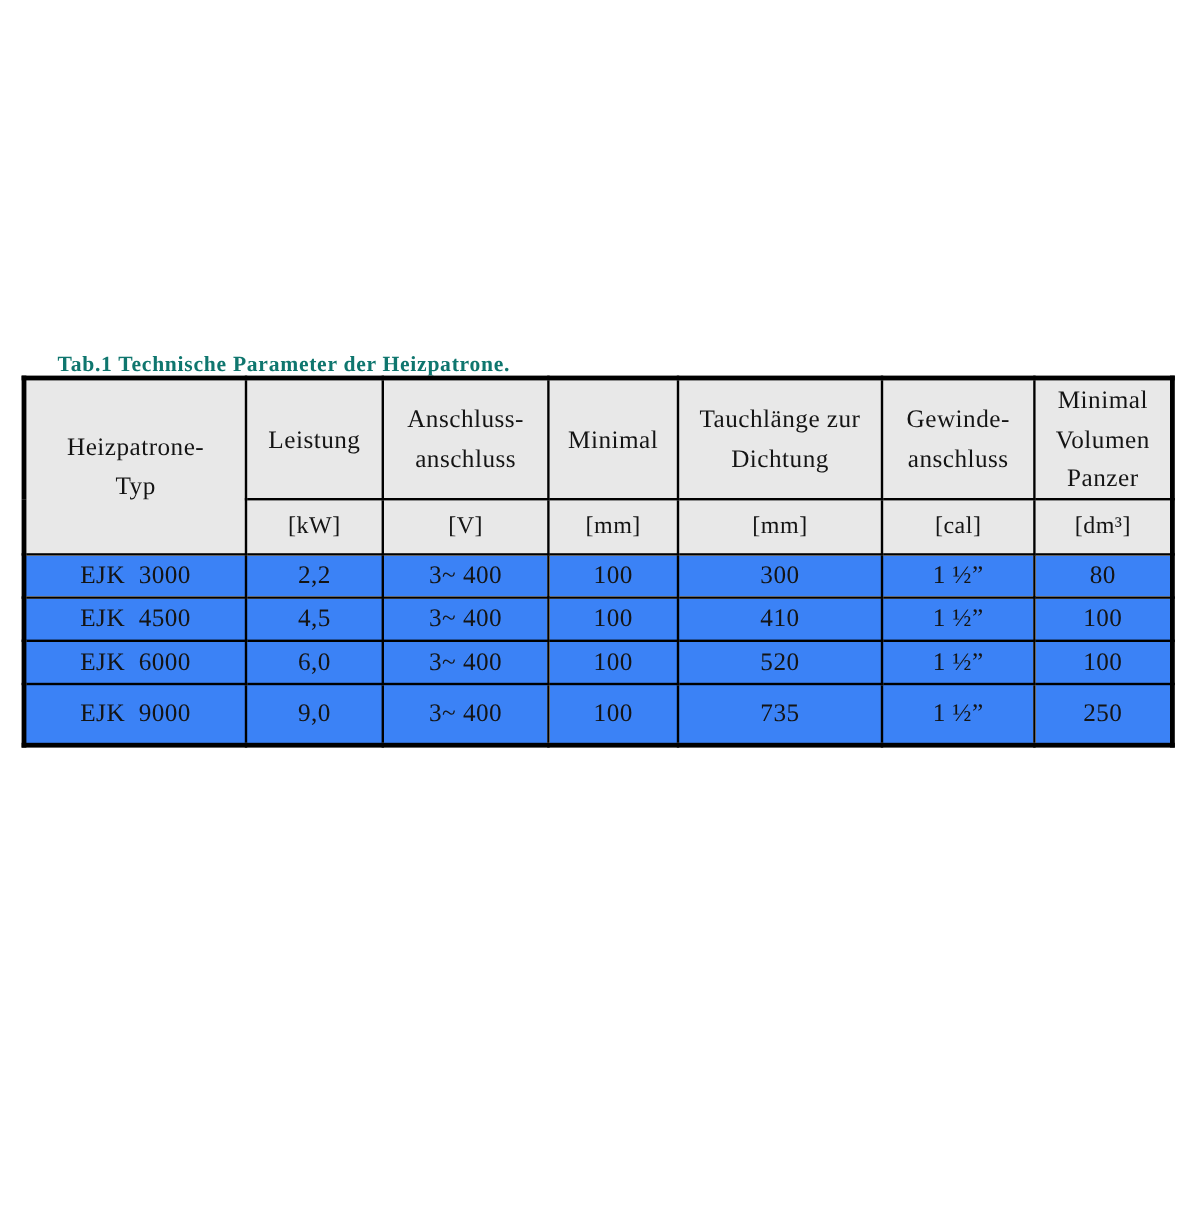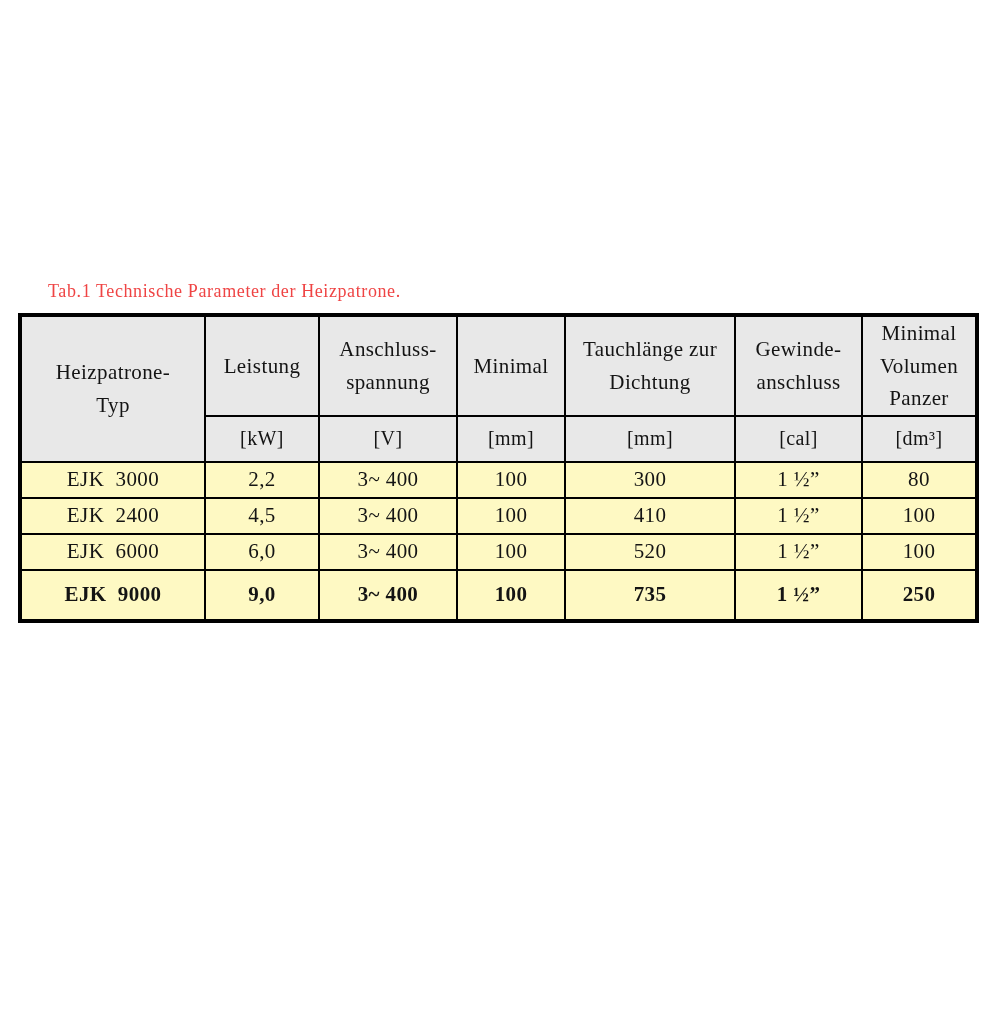--- a/index.html
+++ b/index.html
@@ -12,25 +12,25 @@
   .page {
     position: relative;
     width: 1000px;
     height: 1010px;
     background: #ffffff;
     overflow: hidden;
   }
   .caption {
     position: absolute;
     left: 48px;
-    top: 281px;
+    top: 293px;
     font-size: 18px;
-    font-weight: 400;
+    font-weight: 700;
     letter-spacing: 0.6px;
-    color: #ef4444;
+    color: #0f766e;
     white-space: nowrap;
   }
   table.params {
     position: absolute;
     left: 18px;
     top: 313px;
     width: 957px;
     border-collapse: collapse;
     table-layout: fixed;
     border: 4px solid #000000;
@@ -52,27 +52,27 @@
   }
   tr.hdr-names { height: 98px; }
   tr.hdr-units { height: 46px; }
   .hdr-name { white-space: pre-line; line-height: 1.55; }
   .hdr-unit  { font-size: 20px; }
   
   .thick-right { border-right-width: 4px; }
   .thick-bottom { border-bottom-width: 4px; }
   
   tbody td {
-    background: #fef9c3;
+    background: #3b82f6;
     font-size: 21px;
     letter-spacing: 0.4px;
     white-space: pre;
   }
   tbody tr { height: 36px; }
-  tbody tr.tall { height: 51px; font-weight: bold; }
+  tbody tr.tall { height: 51px; }
 </style>
 </head>
 <body>
 
 <div class="page">
 
   <div class="caption">Tab.1 Technische Parameter der Heizpatrone.</div>
 
   <table class="params">
     <colgroup>
@@ -83,21 +83,21 @@
       <col style="width:170px">
       <col style="width:127px">
       <col style="width:115px">
     </colgroup>
     <thead>
       <tr class="hdr-names">
         <th rowspan="2" class="hdr-name thick-right thick-bottom">Heizpatrone-
 Typ</th>
         <th class="hdr-name">Leistung</th>
         <th class="hdr-name">Anschluss-
-spannung</th>
+anschluss</th>
         <th class="hdr-name">Minimal</th>
         <th class="hdr-name">Tauchlänge zur
 Dichtung</th>
         <th class="hdr-name">Gewinde-
 anschluss</th>
         <th class="hdr-name">Minimal
 Volumen
 Panzer</th>
       </tr>
       <tr class="hdr-units">
@@ -113,21 +113,21 @@
       <tr>
         <td class="thick-right">EJK  3000</td>
         <td>2,2</td>
         <td>3~ 400</td>
         <td>100</td>
         <td>300</td>
         <td>1 ½”</td>
         <td>80</td>
       </tr>
       <tr>
-        <td class="thick-right">EJK  2400</td>
+        <td class="thick-right">EJK  4500</td>
         <td>4,5</td>
         <td>3~ 400</td>
         <td>100</td>
         <td>410</td>
         <td>1 ½”</td>
         <td>100</td>
       </tr>
       <tr>
         <td class="thick-right">EJK  6000</td>
         <td>6,0</td>

